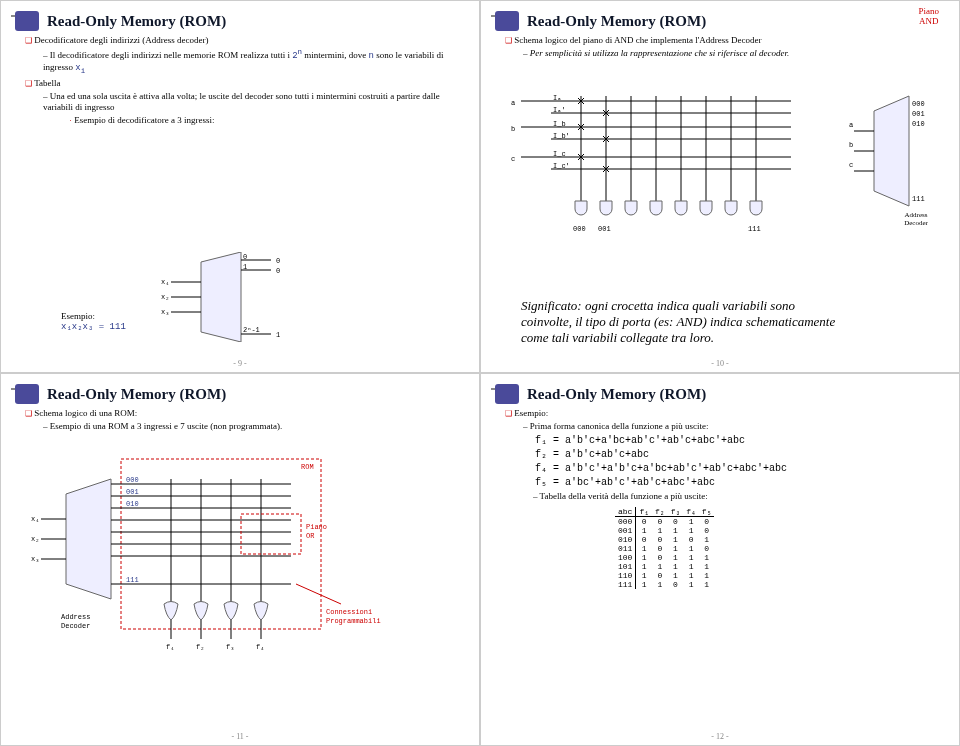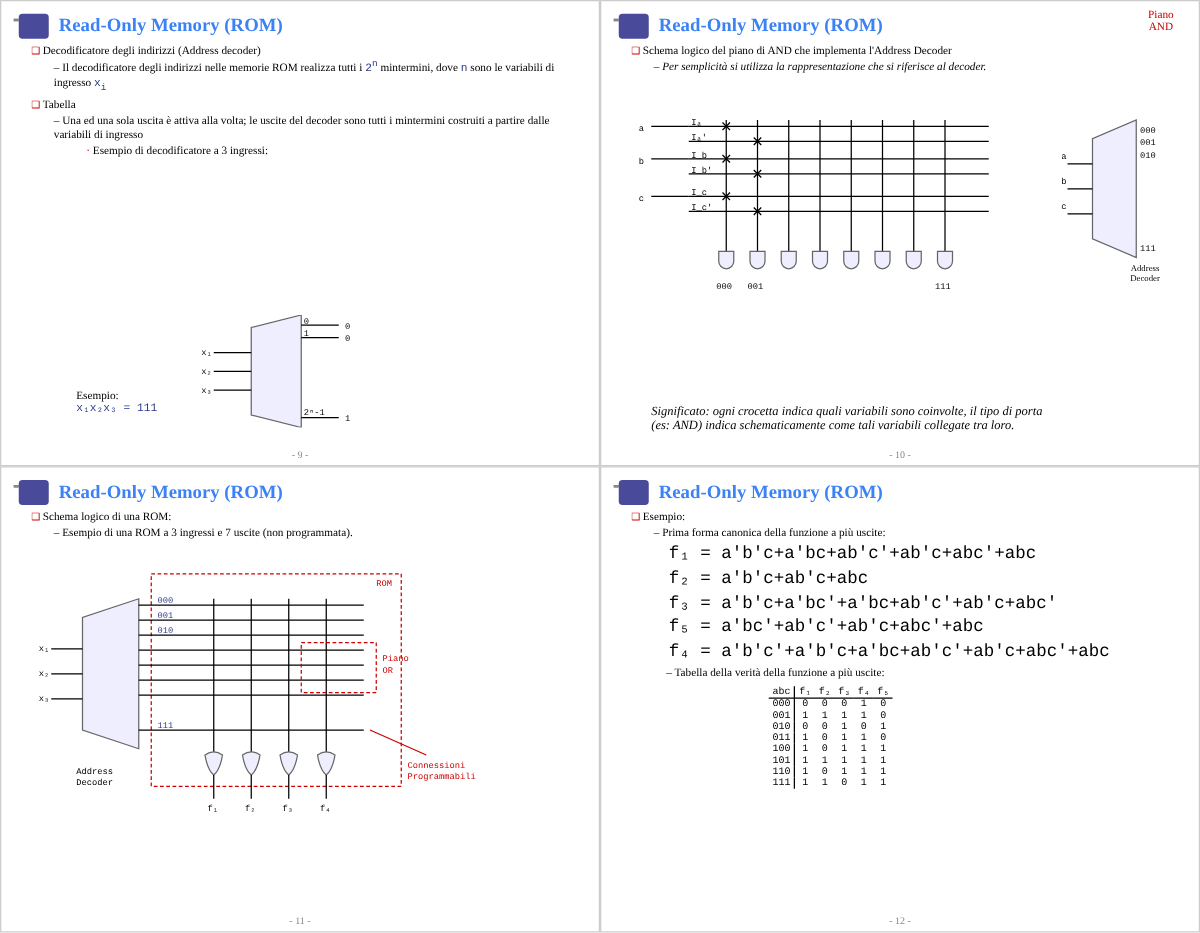--- a/index.html
+++ b/index.html
@@ -36,21 +36,21 @@
   .chip-icon::before, .chip-icon::after {
     content: "";
     position: absolute;
     width: 4px;
     height: 2px;
     background: #888;
     left: -4px;
     top: 4px;
   }
   .slide-title {
-    color: #3b82f6;
+    color: #0f172a;
     font-weight: bold;
     font-size: 15px;
   }
   .piano-tag {
     position: absolute;
     top: 6px;
     right: 20px;
     color: #c00;
     font-size: 9px;
     text-align: center;
@@ -78,22 +78,22 @@
     left: 60px;
     bottom: 40px;
     color: #000;
     font-size: 9px;
   }
   svg text { font-family: "Courier New", monospace; font-size: 7px; }
   .addr-dec-label { font-size: 7px; text-align: center; color: #000; }
   .truth-table { border-collapse: collapse; font-family: "Courier New", monospace; font-size: 8px; color: #000; }
   .truth-table td, .truth-table th { padding: 0 3px; border: none; text-align: center; }
   .truth-table .hdr td { border-bottom: 1px solid #000; }
-  .eq-list { font-family: "Courier New", monospace; font-size: 14px; color: #000; margin-left: 40px; line-height: 1.4; }
-  .sig-block { font-style: italic; font-size: 10px; color: #000; margin-top: 4px; }
+  .eq-list { font-family: "Courier New", monospace; font-size: 10px; color: #000; margin-left: 40px; line-height: 1.4; }
+  .sig-block { font-style: italic; font-size: 13px; color: #000; margin-top: 4px; }
 </style>
 </head>
 <body>
 
 <div class="slide">
   <div class="title-row">
     <div class="chip-icon"></div>
     <div class="slide-title">Read-Only Memory (ROM)</div>
   </div>
   <ul class="b">
@@ -307,23 +307,22 @@
   <ul class="b">
     <li><span class="txt">Esempio:</span>
       <ul class="d">
         <li><span class="txt">Prima forma canonica della funzione a più uscite:</span></li>
       </ul>
     </li>
   </ul>
   <div class="eq-list">
     <div>f₁ = a'b'c+a'bc+ab'c'+ab'c+abc'+abc</div>
     <div>f₂ = a'b'c+ab'c+abc</div>
-    <div>f₃ = a'b'c+a'bc'+a'bc+ab'c'+ab'c+abc'</div>
+    <div>f₄ = a'b'c'+a'b'c+a'bc+ab'c'+ab'c+abc'+abc</div>
     <div>f₅ = a'bc'+ab'c'+ab'c+abc'+abc</div>
-    <div>f₄ = a'b'c'+a'b'c+a'bc+ab'c'+ab'c+abc'+abc</div>
   </div>
   <ul class="d" style="margin-left:20px">
       <li><span class="txt">Tabella della verità della funzione a più uscite:</span></li>
     </ul>
   <table class="truth-table" style="margin-left:120px;margin-top:4px">
     <tbody>
         <tr class="hdr">
       <td style="border-right:1px solid #000">abc</td>
       <td>f₁</td>
           <td>f₂</td>

